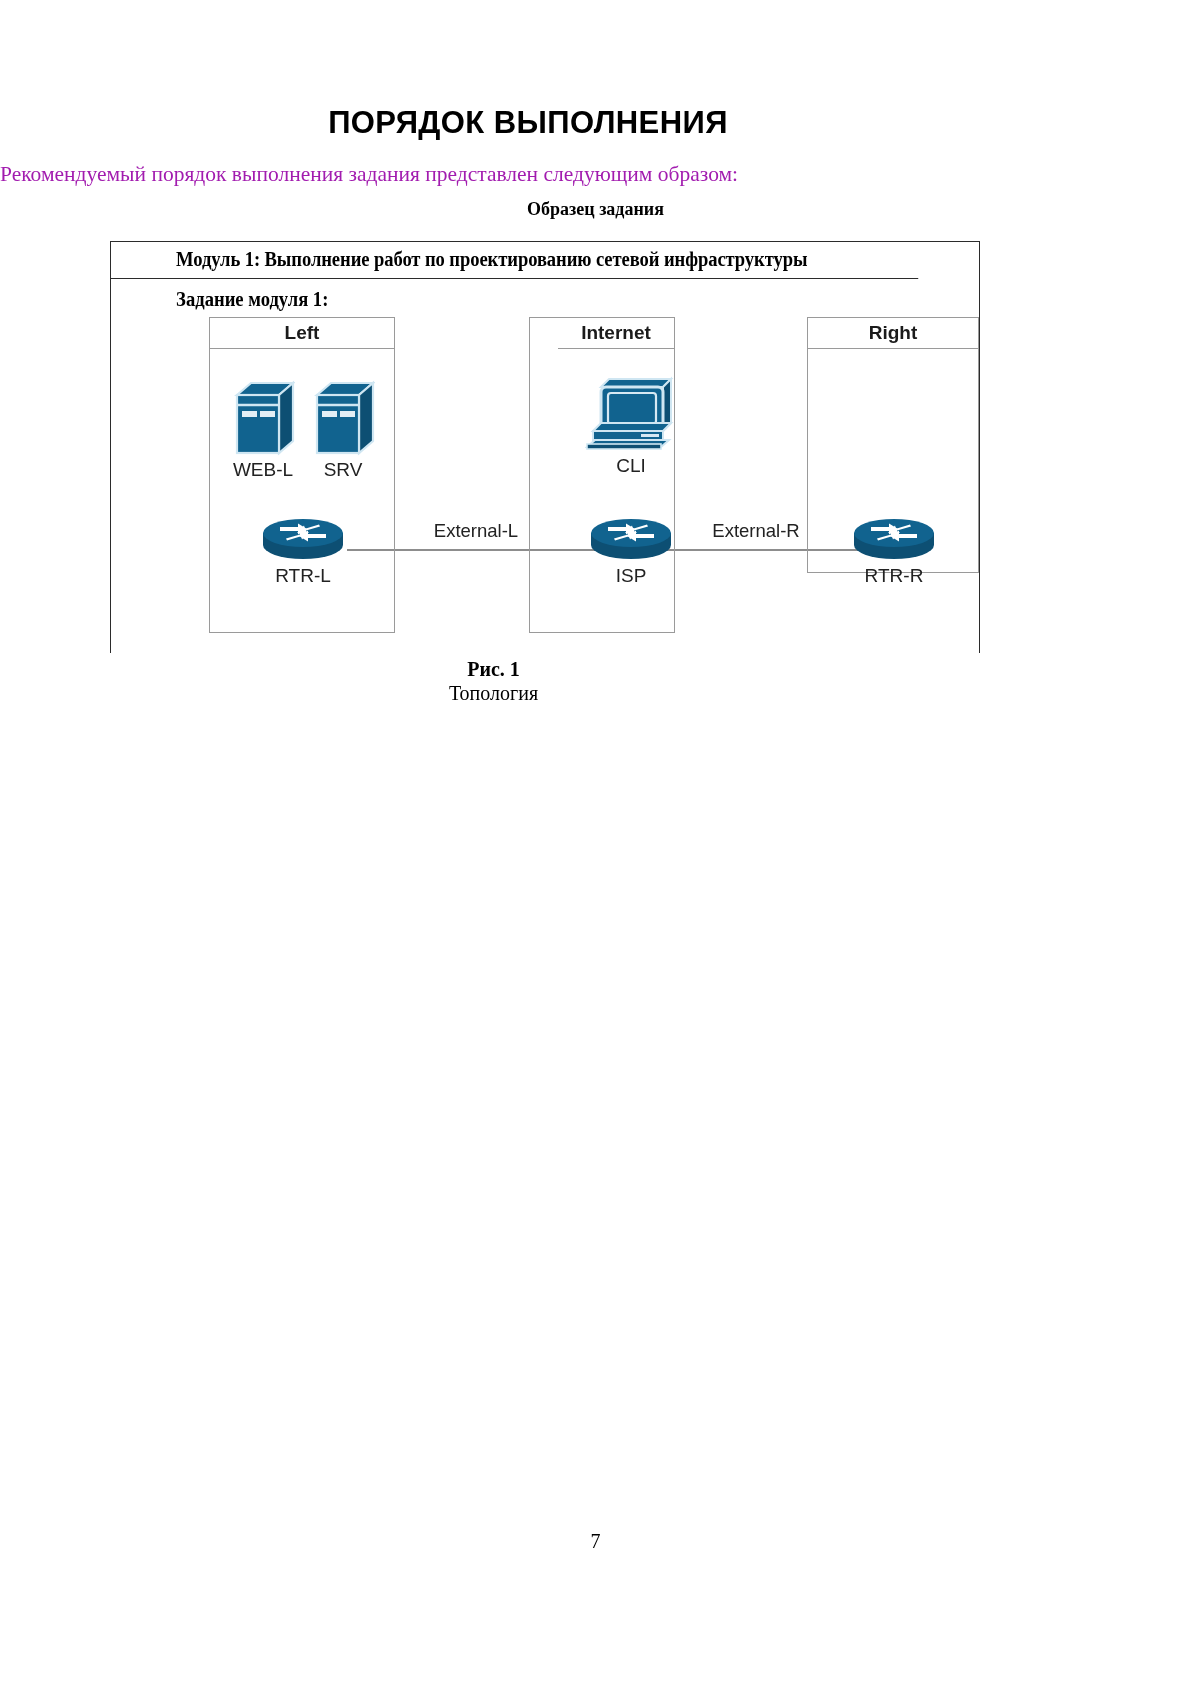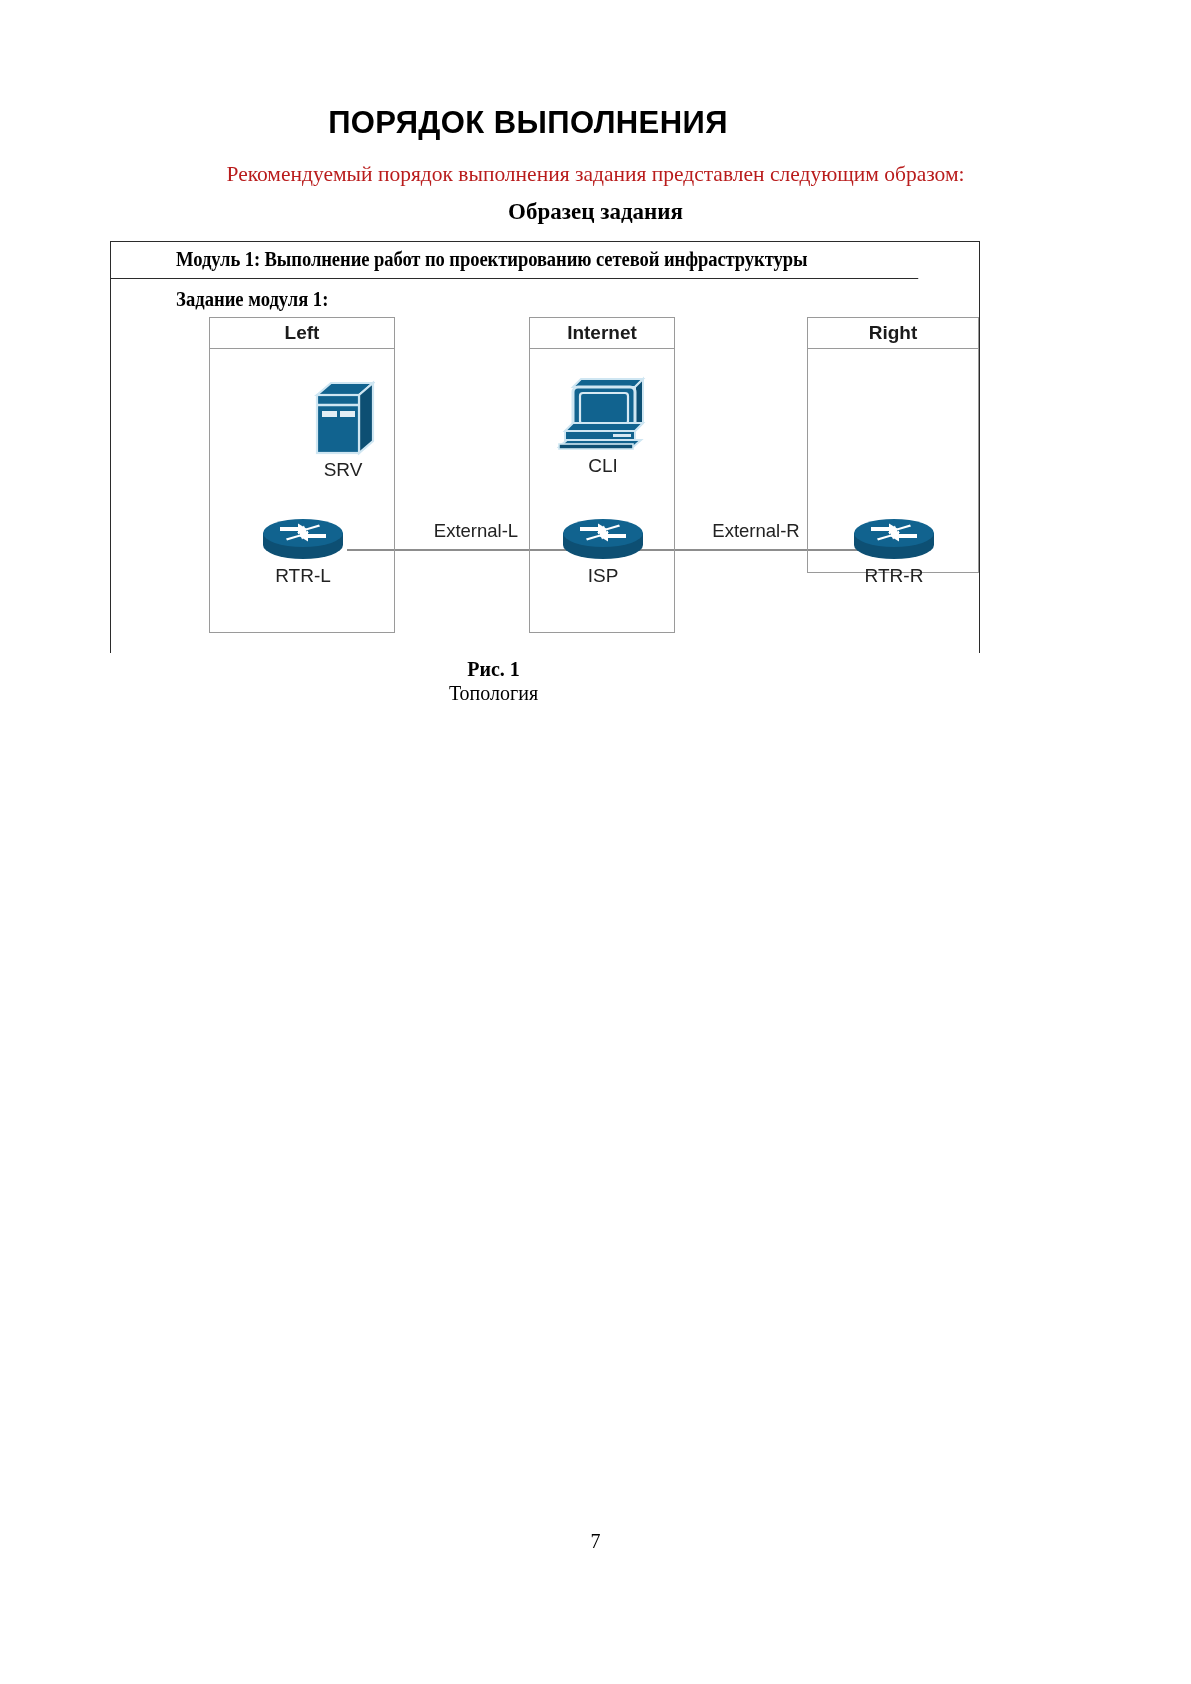--- a/index.html
+++ b/index.html
@@ -32,34 +32,34 @@
     font-weight: bold;
     font-size: 31px;
     letter-spacing: 0.4px;
     color: #000;
   }
   .intro-line {
     position: absolute;
     top: 162px;
     left: 0;
     width: 1191px;
-    text-align: center;
+    text-align: left;
     font-family: "Liberation Serif", serif;
     font-size: 21.5px;
-    color: #b91c1c;
+    color: #a21caf;
   }
   .sample-title {
     position: absolute;
     top: 199px;
     left: 0;
     width: 1191px;
     text-align: center;
     font-family: "Liberation Serif", serif;
     font-weight: bold;
-    font-size: 23px;
+    font-size: 18px;
   }
 
   
   .module-table {
     position: absolute;
     left: 110px;
     top: 241px;
     width: 870px;
     border: 1.6px solid #2b2b2b;
     border-bottom: none;
@@ -112,21 +112,21 @@
     color: #1b1b1b;
     background: #fff;
   }
   .zone-body {
     position: relative;
     height: calc(100% - 30px);
   }
 
   
   #zone-left   { left: 98px;  width: 186px; height: 316px; }
-  #zone-inter  { left: 418px; width: 146px; height: 316px; }
+  #zone-inter  { left: 418px; width: 146px; height: 316px; padding-left: 28px; }
   #zone-right  { left: 696px; width: 172px; height: 256px; }
 
   
   .link-line {
     position: absolute;
     height: 1.6px;
     background: #8d8d8d;
     top: 232px;
   }
   #link-left  { left: 236px; width: 256px; }
@@ -227,20 +227,38 @@
       <div class="link-line" id="link-left"></div>
       <div class="link-line" id="link-right"></div>
 
       <div class="link-label" id="label-external-l">External-L</div>
       <div class="link-label" id="label-external-r">External-R</div>
 
       <div class="zone" id="zone-left">
         <div class="zone-head">Left</div>
         <div class="zone-body">
 
+          <div class="node" id="node-webl">
+            <div class="icon-wrap">
+              <svg width="64" height="78" viewBox="0 0 64 78">
+
+                <polygon points="6,16 20,4 62,4 48,16" fill="#11638f" stroke="#cfe6f2" stroke-width="2.2"></polygon>
+
+                <polygon points="48,16 62,4 62,62 48,74" fill="#0d4f73" stroke="#cfe6f2" stroke-width="2.2"></polygon>
+
+                <rect x="6" y="16" width="42" height="58" fill="#11638f" stroke="#cfe6f2" stroke-width="2.2"></rect>
+
+                <line x1="6" y1="26" x2="48" y2="26" stroke="#cfe6f2" stroke-width="2.4"></line>
+
+                <rect x="11" y="32" width="15" height="6" fill="#e3eef5"></rect>
+                <rect x="29" y="32" width="15" height="6" fill="#e3eef5"></rect>
+              </svg>
+            </div>
+            <div class="caption">WEB-L</div>
+          </div>
 
           <div class="node" id="node-srv">
             <div class="icon-wrap">
               <svg width="64" height="78" viewBox="0 0 64 78">
                 <polygon points="6,16 20,4 62,4 48,16" fill="#11638f" stroke="#cfe6f2" stroke-width="2.2"></polygon>
                 <polygon points="48,16 62,4 62,62 48,74" fill="#0d4f73" stroke="#cfe6f2" stroke-width="2.2"></polygon>
                 <rect x="6" y="16" width="42" height="58" fill="#11638f" stroke="#cfe6f2" stroke-width="2.2"></rect>
                 <line x1="6" y1="26" x2="48" y2="26" stroke="#cfe6f2" stroke-width="2.4"></line>
                 <rect x="11" y="32" width="15" height="6" fill="#e3eef5"></rect>
                 <rect x="29" y="32" width="15" height="6" fill="#e3eef5"></rect>

